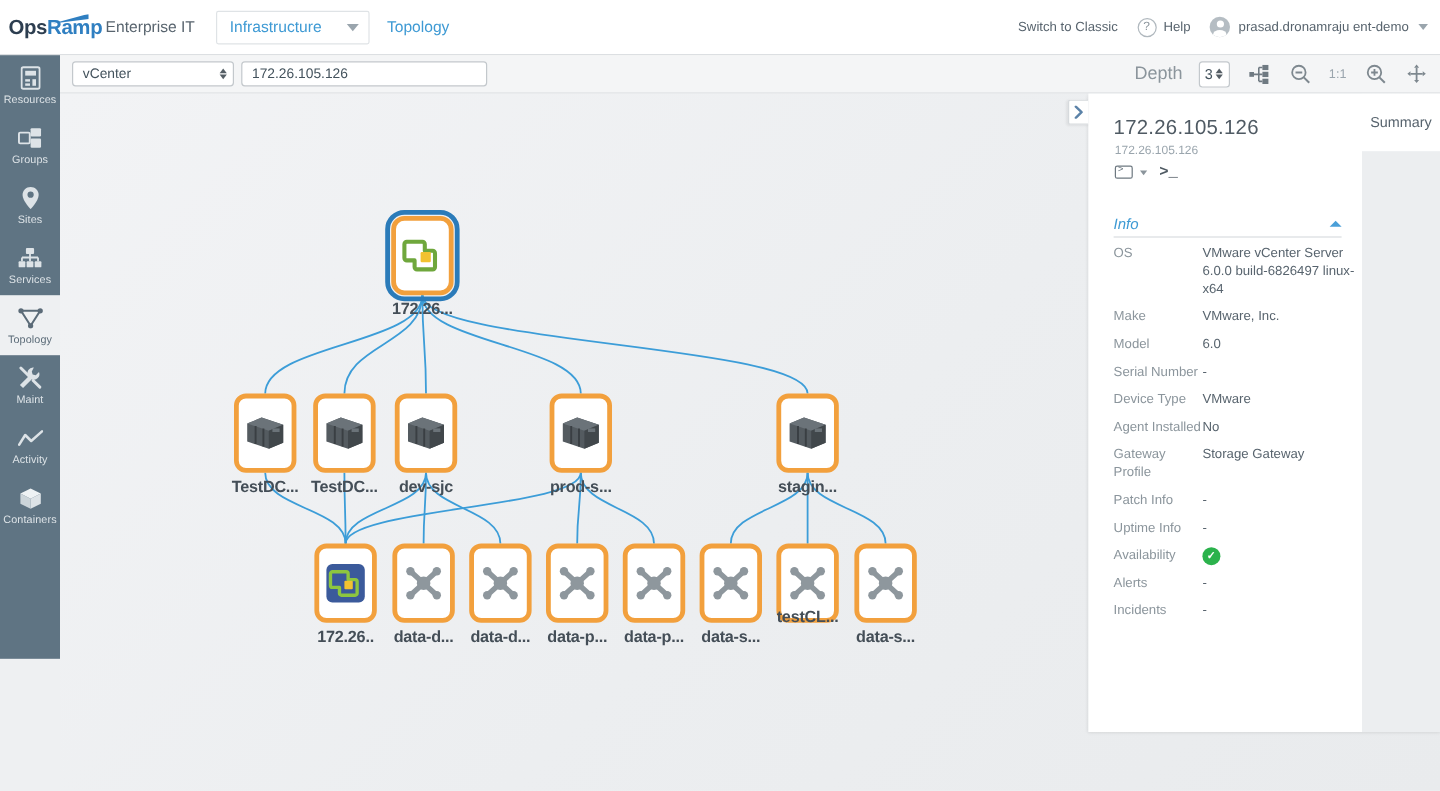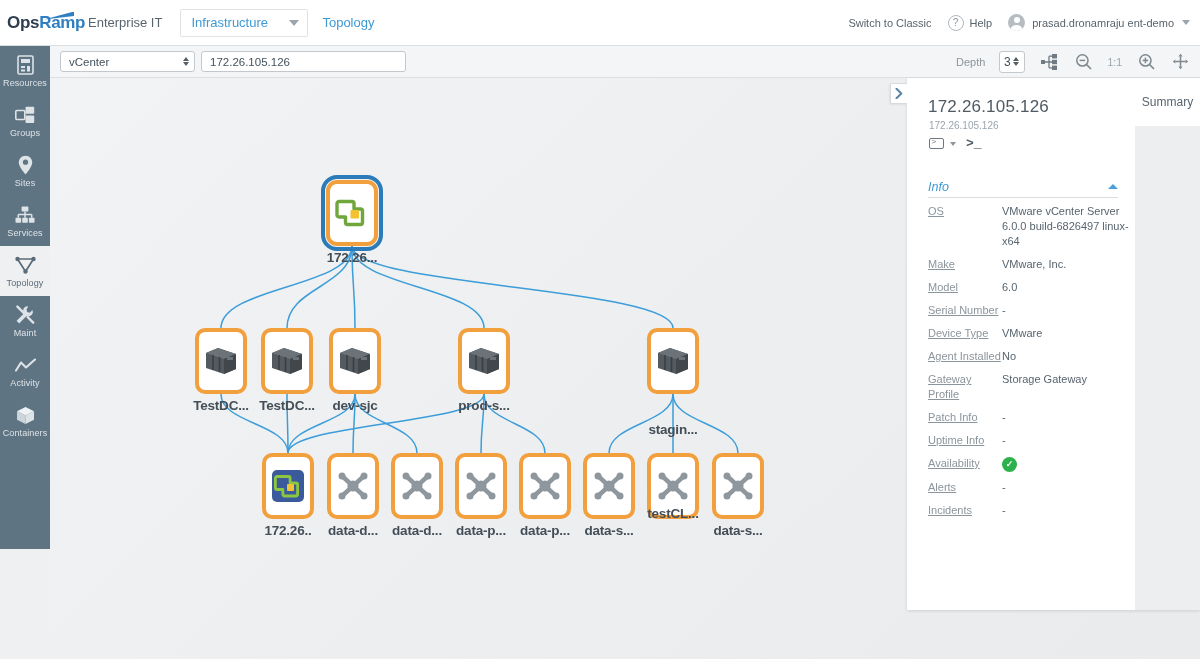--- a/index.html
+++ b/index.html
@@ -83,21 +83,21 @@
   .spin { display: flex; flex-direction: column; line-height: 0; }
   .spin i { display:block; width:0; height:0; border-left:3.5px solid transparent; border-right:3.5px solid transparent; }
   .spin .up { border-bottom: 4.5px solid #555e65; margin-bottom: 1.5px; }
   .spin .dn { border-top: 4.5px solid #555e65; }
   #node-input {
     width: 205px; height: 21px; border: 1px solid #c3c8cc; border-radius: 3px;
     background: #fff; font-size: 11.5px; color: #43525c; margin-left: 6px;
     padding: 0 8px; font-family: "Liberation Sans", sans-serif;
   }
   .tb-right { margin-left: auto; display: flex; align-items: center; gap: 14px; }
-  .tb-lbl { font-size: 11px; color: #8b959c; }
+  .tb-lbl { font-size: 15px; color: #8b959c; }
   #depth-box {
     width: 26px; height: 22px; border: 1px solid #c3c8cc; border-radius: 3px;
     background: #fff; display: flex; align-items: center; justify-content: center;
     font-size: 12px; color: #43525c; gap: 2px; padding-right:2px;
   }
   .tb-btn { width: 20px; height: 20px; display: flex; align-items: center; justify-content: center; cursor: pointer; }
   .tb-onetoone { font-size: 10.5px; color: #9aa5ad; text-align: right; }
 
   
   #canvas {
@@ -147,21 +147,21 @@
   .term-ic { font-family: "Liberation Mono", monospace; font-size: 13px; color: #4f5a63; font-weight: bold; }
   #info-hdr {
     position: absolute; left: 21px; top: 98px; width: 190px; height: 22px;
     border-bottom: 1px solid #d9dde0; display:flex; align-items:center; justify-content:space-between;
     cursor: pointer;
   }
   #info-hdr .t { font-size: 12.5px; color: #3e9ad4; font-style: italic; }
   .tri-up { width:0;height:0;border-left:5px solid transparent;border-right:5px solid transparent;border-bottom:5px solid #4a9fd8; }
   #info-list { position: absolute; left: 21px; top: 126px; width: 205px; }
   .info-row { display: flex; margin-bottom: 8px; align-items: flex-start; }
-  .info-k { width: 74px; flex: none; font-size: 11px; color: #8b959c; line-height: 15px; text-decoration: underline; }
+  .info-k { width: 74px; flex: none; font-size: 11px; color: #8b959c; line-height: 15px; }
   .info-v { font-size: 11px; color: #58646e; line-height: 15px; width: 128px; }
   .ok-badge {
     width: 15px; height: 15px; border-radius: 50%; background: #2bb24c;
     display: inline-flex; align-items: center; justify-content: center;
     color: #fff; font-size: 9px; line-height: 1; font-weight: bold;
   }
 </style>
 </head>
 <body>
 <div id="app">
@@ -397,21 +397,21 @@
         <div class="node-label" style="left: 434px; top: 320px;">prod-s...</div>
         <div class="node" style="left: 597px; top: 250px;">
           <svg width="38" height="34" viewBox="0 0 38 34">
             <path d="M4,9 L16,4 L34,10 L34,25 L22,30 L4,24 Z" fill="#545b60"></path>
             <path d="M4,9 L16,4 L34,10 L22,15 Z" fill="#6b7379"></path>
             <path d="M22,15 L34,10 L34,25 L22,30 Z" fill="#41474b"></path>
             <path d="M11,11 L11,26 M17.5,13 L17.5,28" stroke="#3a3f43" stroke-width="1.6"></path>
             <rect x="25" y="13" width="6" height="3" fill="#6b7379"></rect>
           </svg>
         </div>
-        <div class="node-label" style="left: 623px; top: 320px; margin-top: 24px;">stagin...</div>
+        <div class="node-label" style="left: 623px; top: 320px;">stagin...</div>
         <div class="node" style="left: 212px; top: 375px;">
           <svg width="34" height="34" viewBox="0 0 34 34">
             <rect x="1" y="1" width="32" height="32" rx="5" fill="#3b5a9b"></rect>
             <path d="M6,7.5 h11.5 a1.6,1.6 0 0 1 1.6,1.6 v4.9 h5.9 a1.6,1.6 0 0 1 1.6,1.6 v9.8 a1.6,1.6 0 0 1 -1.6,1.6 h-11.5 a1.6,1.6 0 0 1 -1.6,-1.6 v-4.9 h-5.9 a1.6,1.6 0 0 1 -1.6,-1.6 v-9.8 a1.6,1.6 0 0 1 1.6,-1.6 z" fill="none" stroke="#8dc63f" stroke-width="2.8" stroke-linejoin="round"></path>
             <rect x="16" y="15" width="7" height="7" rx="0.8" fill="#f2c230"></rect>
           </svg>
         </div>
         <div class="node-label" style="left: 238px; top: 445px;">172.26..</div>
         <div class="node" style="left: 277px; top: 375px;">
           <svg width="36" height="34" viewBox="0 0 36 34">

